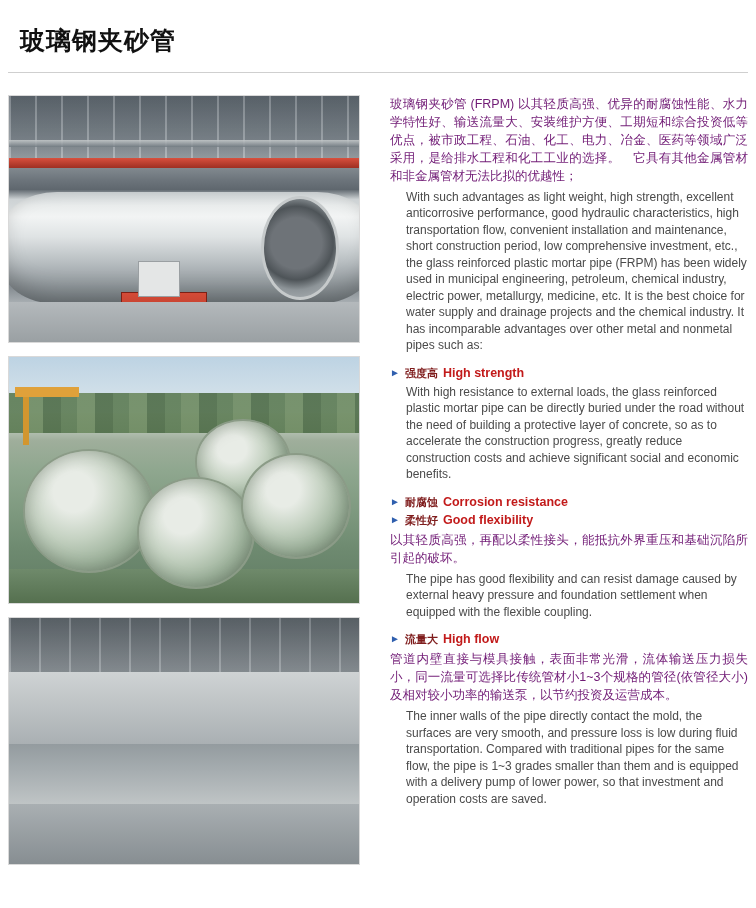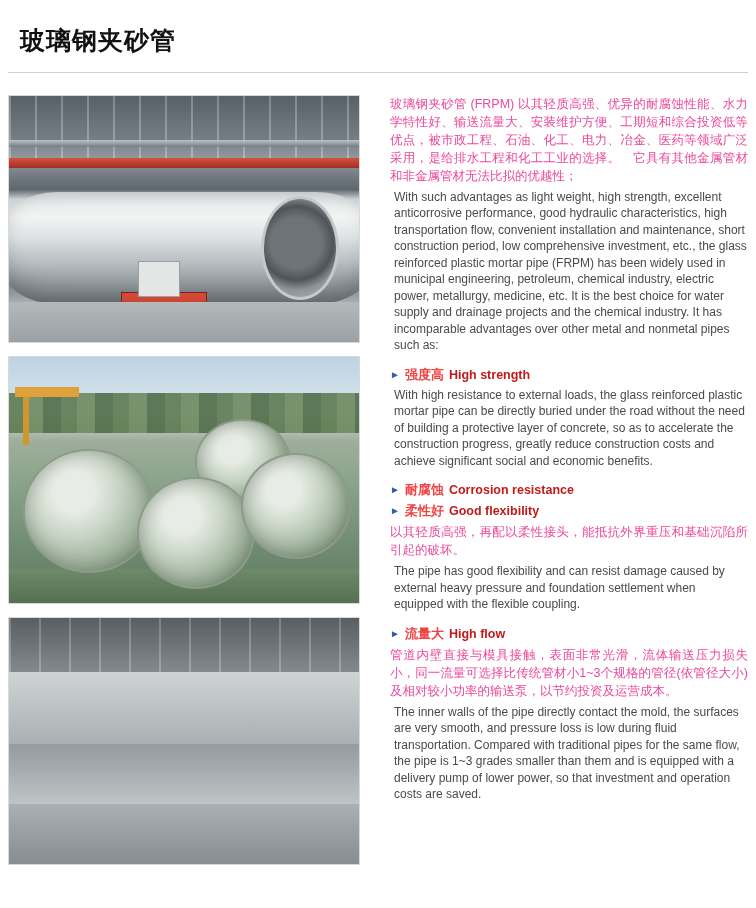--- a/index.html
+++ b/index.html
@@ -166,49 +166,49 @@
   .ph3 .floor {
     position: absolute; left: 0; bottom: 0; width: 100%; height: 60px;
     background: linear-gradient(to bottom, #a9afb2, #878e92);
   }
   .ph3 .tubeA { left: 8px;   top: 104px; width: 138px; height: 132px; }
   .ph3 .tubeB { left: 128px; top: 112px; width: 120px; height: 118px; }
   
   .para-cn {
     font-size: 12.5px;
     line-height: 18px;
-    color: #ec4899;
+    color: #701a75;
     margin: 0 0 4px 0;
     text-align: justify;
   }
   .para-en {
     font-size: 12px;
     line-height: 16.5px;
     color: #4a4a4a;
-    margin: 0 0 12px 4px;
+    margin: 0 0 12px 16px;
     text-align: left;
   }
   .indent { text-indent: 0; }
   .feature {
     margin: 0 0 3px 0;
     display: flex;
     align-items: baseline;
     gap: 5px;
   }
   .arrow {
     color: #2f5fae;
     font-size: 10px;
     line-height: 1;
     position: relative;
     top: -1px;
   }
   .feat-cn {
-    color: #ef4444;
+    color: #7f1d1d;
     font-weight: bold;
-    font-size: 13px;
+    font-size: 11px;
   }
   .feat-en {
     color: #c21a1a;
     font-weight: bold;
     font-size: 12.5px;
   }
   .sec { margin-bottom: 2px; }
 </style>
 </head>
 <body>

